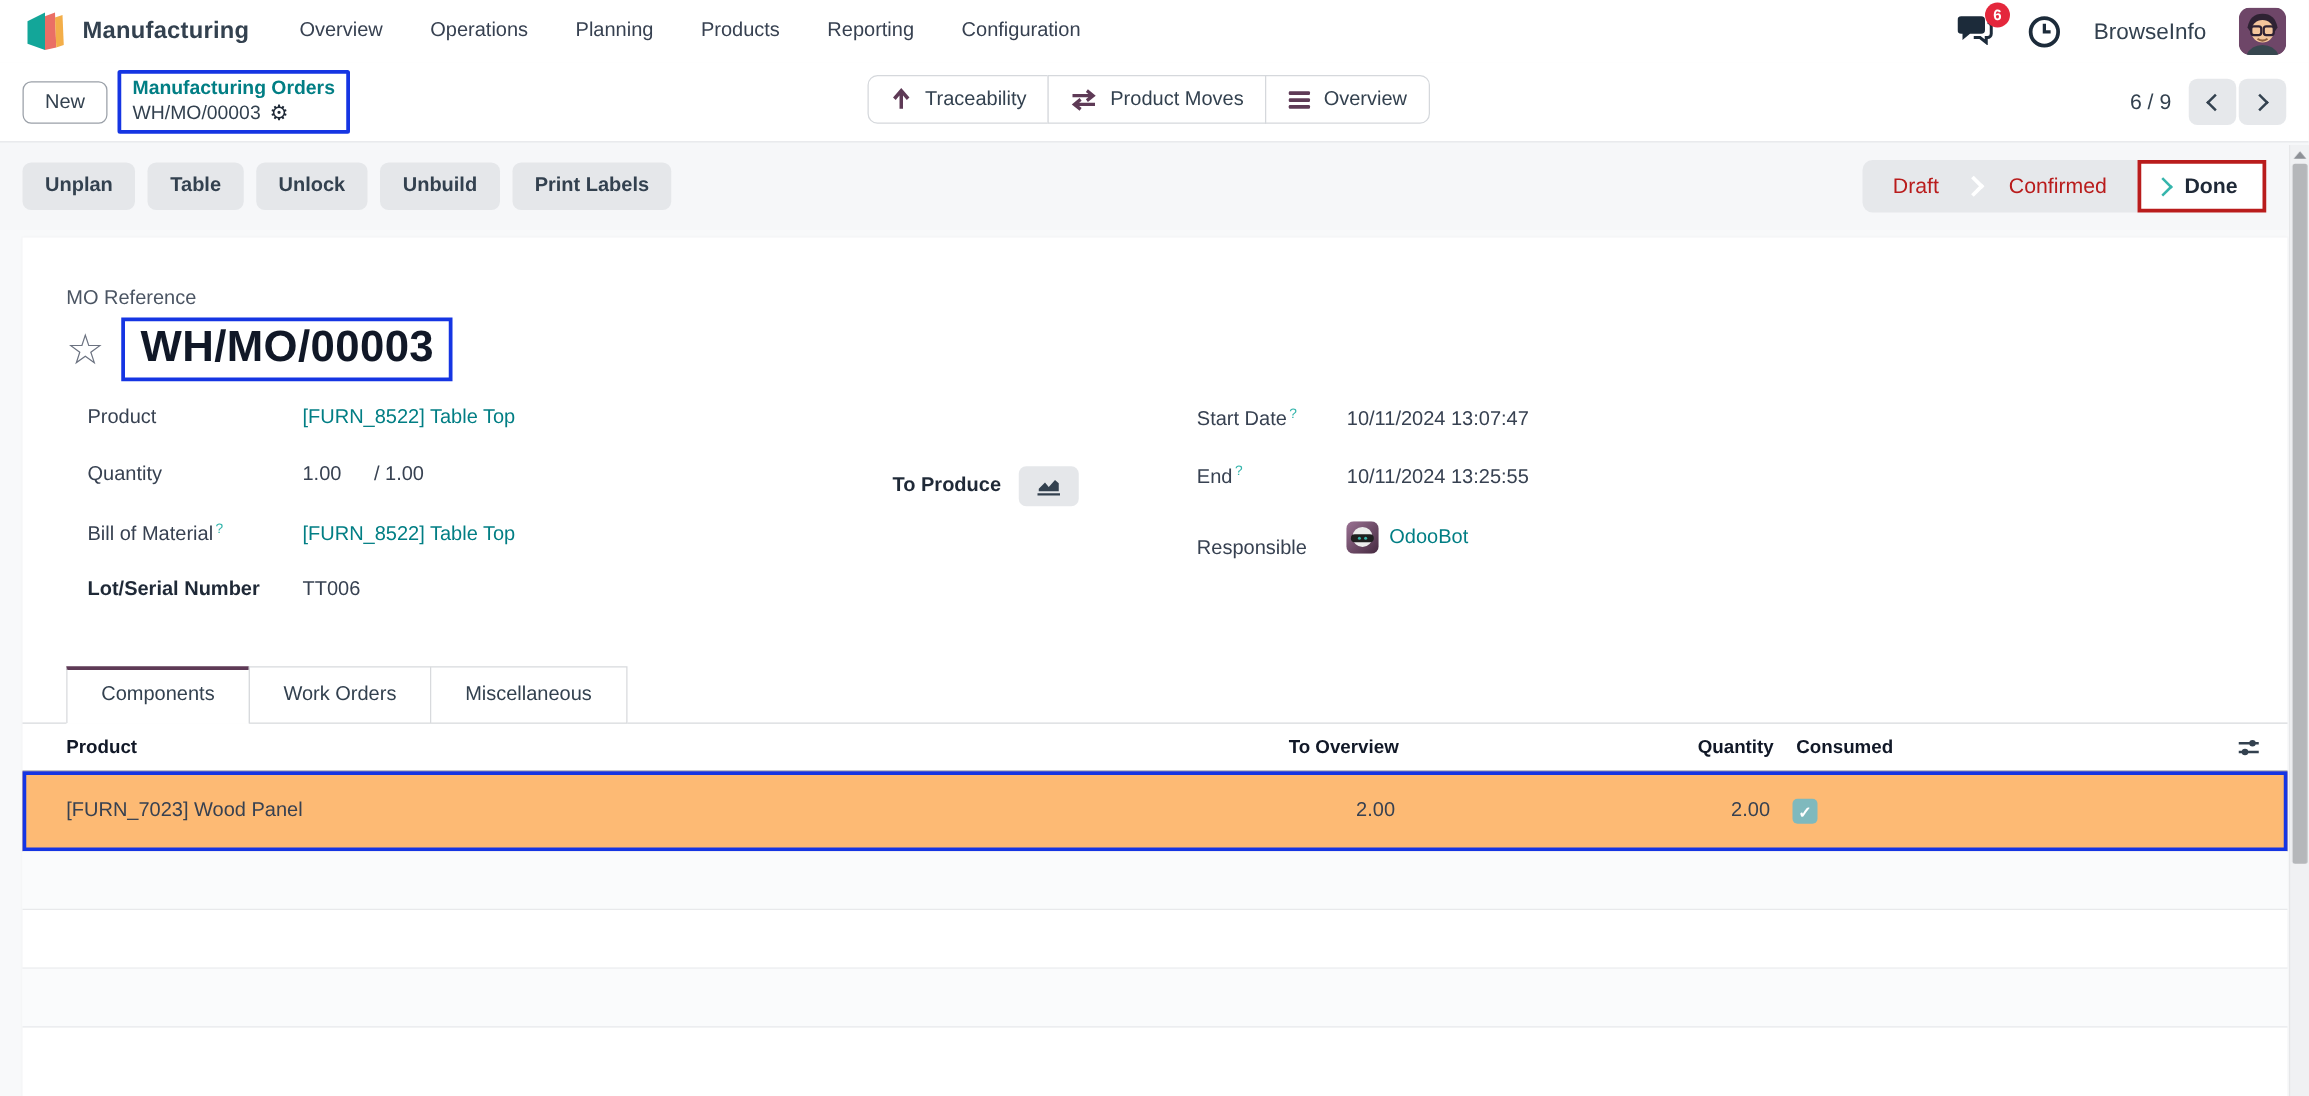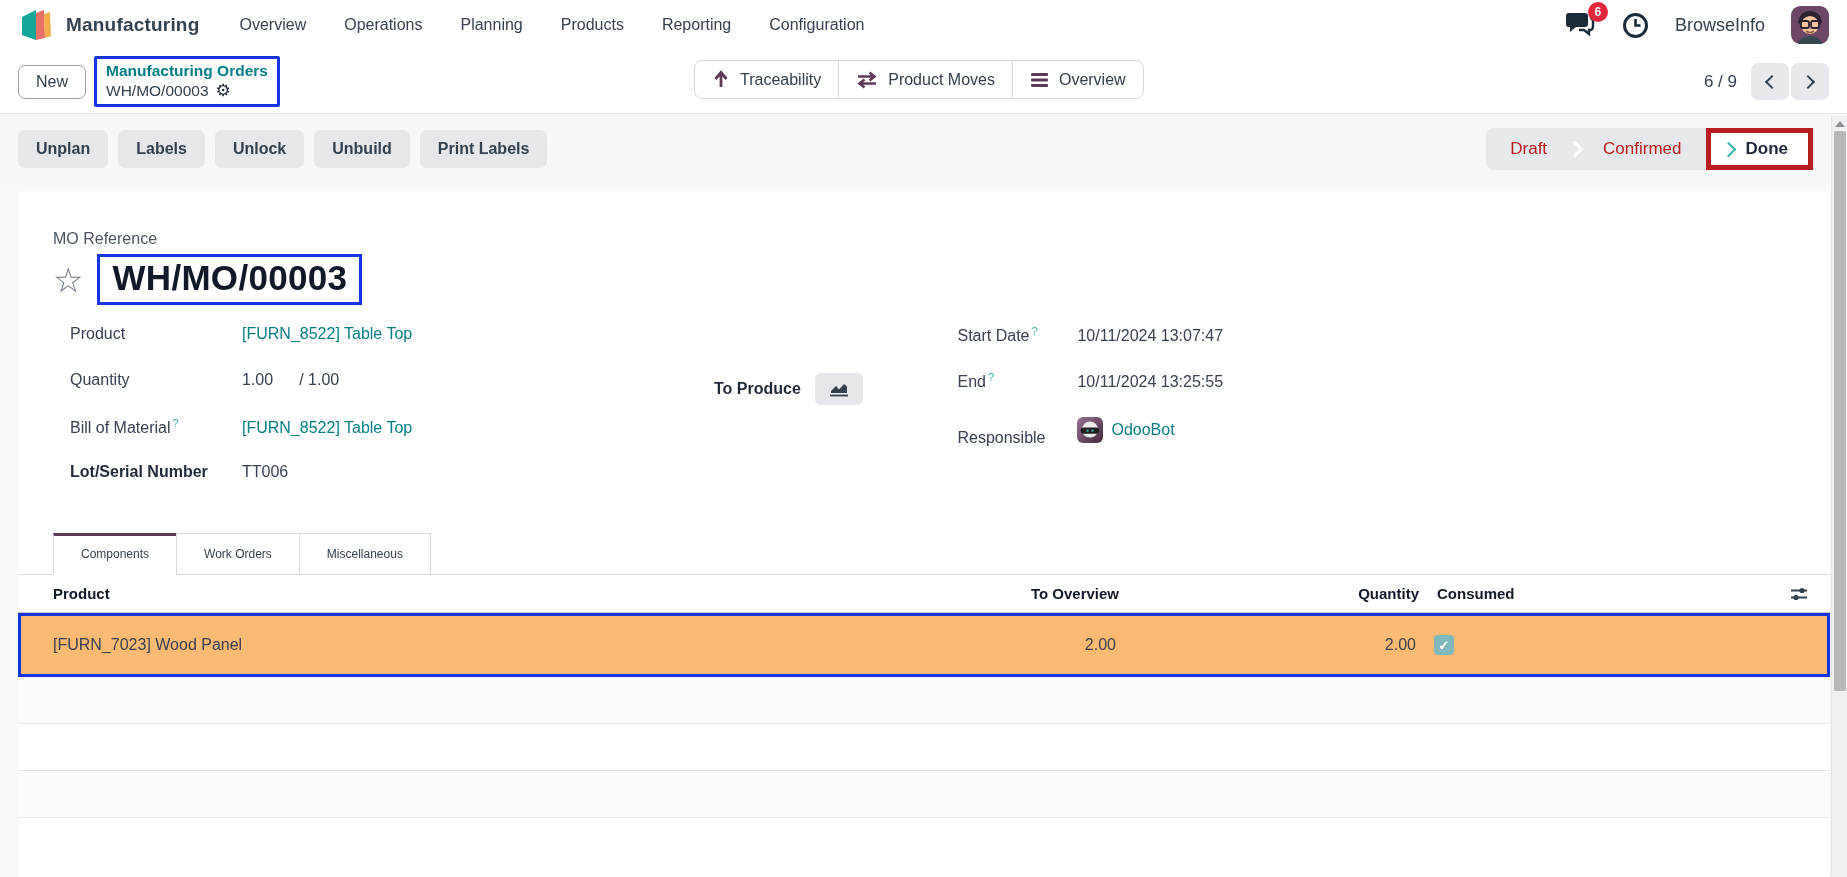--- a/index.html
+++ b/index.html
@@ -41,21 +41,21 @@
   .chev.right { transform:rotate(45deg); margin-right:4px; }
 
   
   .actionbar { height:70px; display:flex; align-items:center; padding:0 34px 0 18px; background:#f6f7f9; gap:10px; }
   .act-btn { background:#e5e7ea; border:none; border-radius:7px; padding:10px 18px; font-size:16px; font-weight:600;
              color:#33414f; cursor:pointer; }
   .statusbar { margin-left:auto; display:flex; align-items:center; }
   .status-gray { display:flex; align-items:center; background:#e6e8eb; border-radius:8px 0 0 8px; height:42px; }
   .status-step { padding:5px 24px; font-size:17px; color:#b91c1c; display:flex; align-items:center; height:100%; cursor:pointer; }
   .status-sep { width:12px; height:12px; border-top:3px solid #fff; border-right:3px solid #fff; transform:rotate(45deg); margin:0 -2px; }
-  .status-done { display:flex; align-items:center; gap:12px; background:#fff; border:5px solid #b91c1c; height:42px;
+  .status-done { display:flex; align-items:center; gap:12px; background:#fff; border:3px solid #b91c1c; height:42px;
                  padding:0 20px 0 12px; font-size:17px; font-weight:700; color:#1f2937; cursor:pointer; }
   .chev-teal { width:11px; height:11px; border-top:2.6px solid #35b5ac; border-right:2.6px solid #35b5ac; transform:rotate(45deg); }
 
   
   .sheet { margin:6px 17px 0 18px; background:#fff; border-radius:0 0 9px 9px; padding-top:40px; min-height:660px;
            box-shadow:0 0 2px rgba(0,0,0,.04); }
   .mo-label { padding-left:35px; font-size:16px; color:#4b5563; margin-bottom:6px; }
   .mo-line { display:flex; align-items:center; gap:14px; padding-left:35px; margin-bottom:20px; }
   .star { font-size:34px; color:#6b7280; line-height:1; cursor:pointer; }
   .mo-ref-box { border:3px solid #1535e3; padding:1px 12px 4px 12px; }
@@ -73,21 +73,21 @@
   .qty-total { margin-left:26px; }
   .fcol-right .flabel { width:120px; }
   .to-produce { position:absolute; left:696px; top:48px; display:flex; align-items:center; gap:14px; }
   .to-produce-label { font-weight:700; color:#1f2937; font-size:16px; }
   .chart-btn { background:#e5e7ea; border:none; border-radius:6px; width:48px; height:32px; cursor:pointer;
                display:flex; align-items:center; justify-content:center; }
   .resp { display:flex; align-items:center; gap:8px; }
 
   
   .tabs { margin-top:24px; padding-left:35px; display:flex; border-bottom:1px solid #d8dadd; }
-  .tab { padding:13px 27px; font-size:12px; color:#33414f; border:1px solid #d8dadd; margin-left:-1px; margin-bottom:-1px;
+  .tab { padding:13px 27px; font-size:16px; color:#33414f; border:1px solid #d8dadd; margin-left:-1px; margin-bottom:-1px;
          background:#fff; cursor:pointer; }
   .tab.active { border-top:3px solid #5e3a56; padding-top:11px; border-bottom-color:#fff; font-weight:500; }
   .tab:first-child { margin-left:0; }
 
   
   .grid-row { display:grid; grid-template-columns:1fr 170px 300px 345px 62px; align-items:center; }
   .thead { height:38px; border-bottom:1px solid #bfc3c8; }
   .th { font-size:15px; font-weight:700; color:#111827; }
   .th.product { padding-left:35px; }
   .num { text-align:right; padding-right:4px; }
@@ -196,21 +196,21 @@
         </button>
       <button class="pg-btn">
           <span class="chev right"></span>
         </button>
     </div>
   </div>
 </div>
 
 <div class="actionbar">
   <button class="act-btn">Unplan</button>
-  <button class="act-btn">Labels</button>
+  <button class="act-btn">Table</button>
   <button class="act-btn">Unlock</button>
   <button class="act-btn">Unbuild</button>
   <button class="act-btn">Print Labels</button>
 
   <div class="statusbar">
     <div class="status-gray">
       <span class="status-step">Draft</span>
       <span class="status-sep"></span>
       <span class="status-step">Confirmed</span>
     </div>

